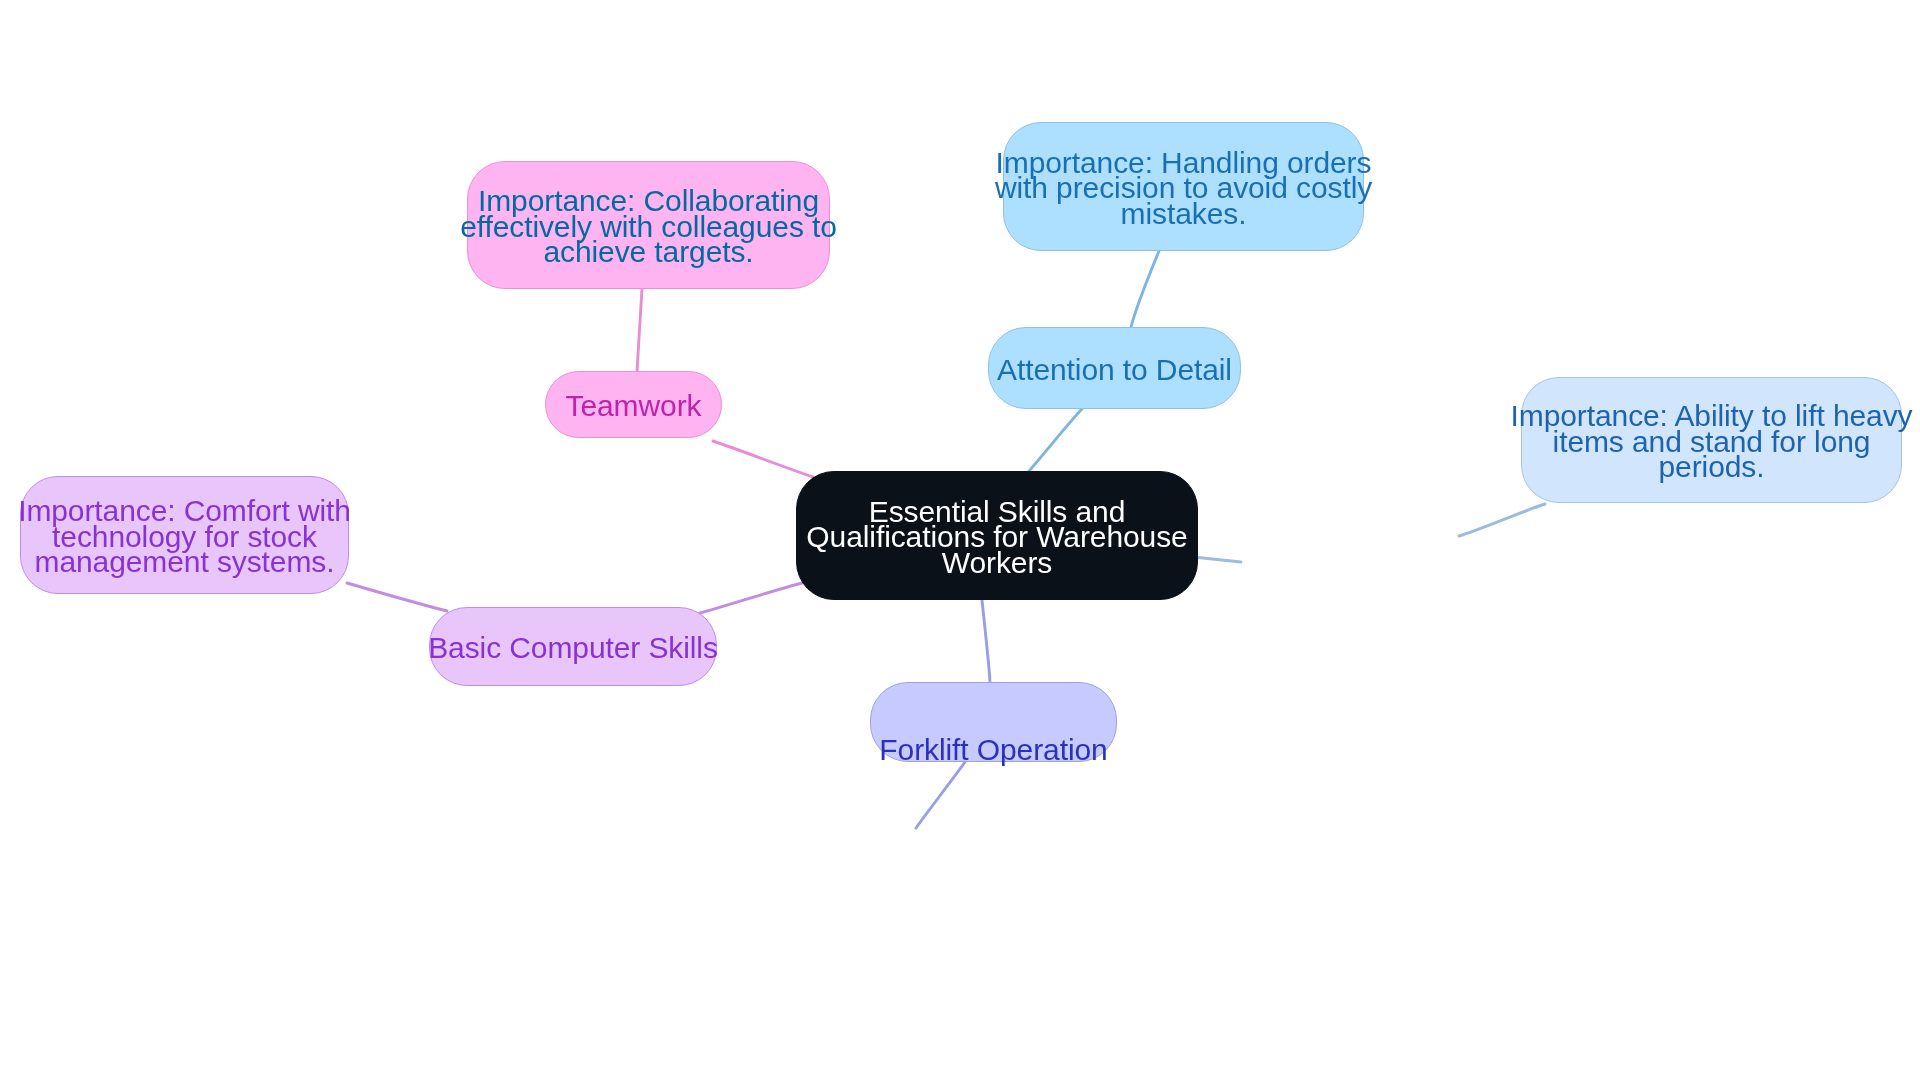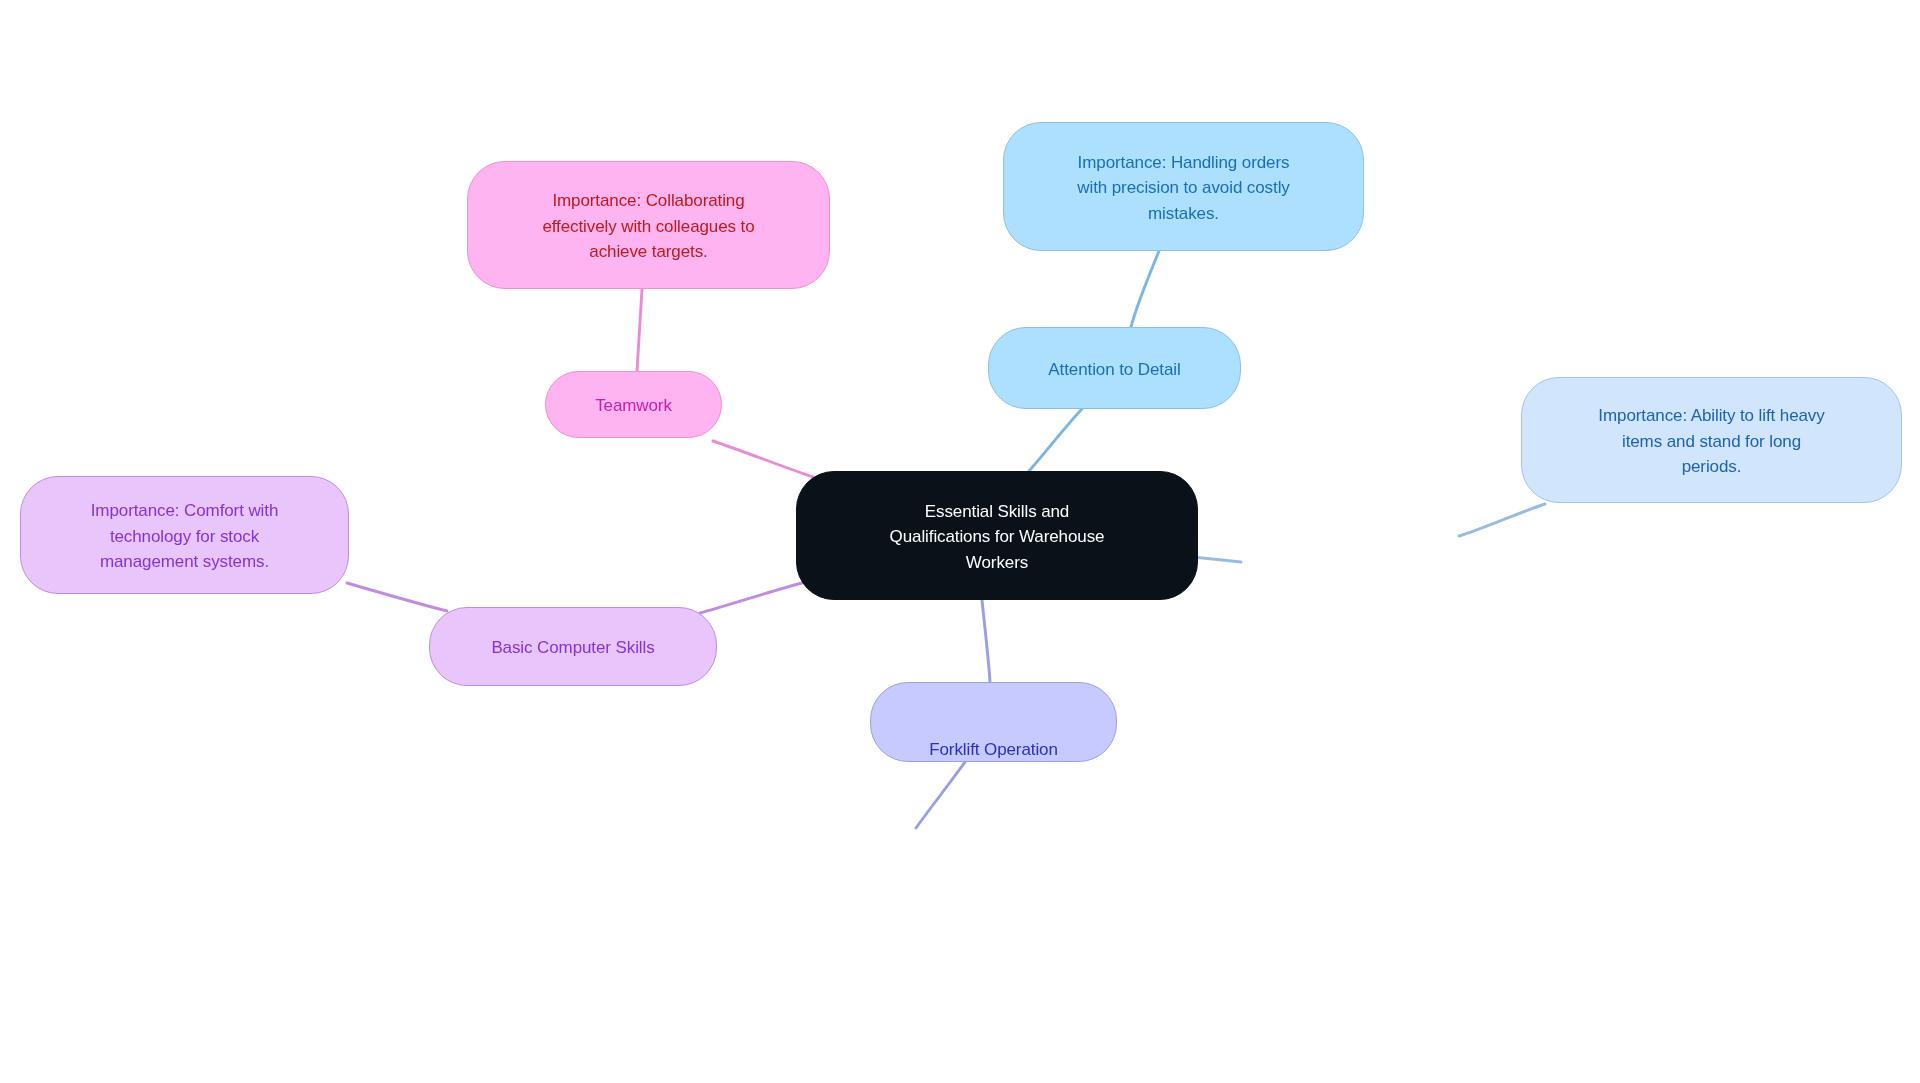--- a/index.html
+++ b/index.html
@@ -11,21 +11,21 @@
   }
   #mindmap { position:relative; width:1920px; height:1083px; background:#ffffff; }
   #mindmap-edges { position:absolute; left:0; top:0; width:1920px; height:1083px; overflow:visible; }
   #mindmap-nodes { position:absolute; left:0; top:0; width:1920px; height:1083px; }
   .mm-node {
     position:absolute; box-sizing:border-box;
     display:flex; align-items:center; justify-content:center;
     text-align:center; border:1px solid transparent;
   }
   .mm-label {
-    display:block; font-size:17px; line-height:25.4px; letter-spacing:-0.1px;
+    display:block; font-size:30px; line-height:25.4px; letter-spacing:-0.1px;
     position:relative; top:1.5px; white-space:nowrap;
   }
   .mm-line { display:block; }
 </style>
 </head>
 <body>
 
 <div id="mindmap">
 
   <svg id="mindmap-edges" width="1920" height="1083" viewBox="0 0 1920 1083">
@@ -84,21 +84,21 @@
       <span class="mm-line">technology for stock</span>
       <span class="mm-line">management systems.</span>
     </span>
   </div>
   <div class="mm-node" style="left:545px;top:371px;width:177px;height:67px;border-radius:38px;background:#feb4f1;border-color:#f08dd4;" title="Teamwork">
     <span class="mm-label" style="color:#c022ab">
       <span class="mm-line">Teamwork</span>
     </span>
   </div>
   <div class="mm-node" style="left:467px;top:161px;width:363px;height:128px;border-radius:38px;background:#feb4f1;border-color:#f08dd4;" title="Importance: Collaborating effectively with colleagues to achieve targets.">
-    <span class="mm-label" style="color:#b91c1c">
+    <span class="mm-label" style="color:#0369a1">
       <span class="mm-line">Importance: Collaborating</span>
       <span class="mm-line">effectively with colleagues to</span>
       <span class="mm-line">achieve targets.</span>
     </span>
   </div>
   </div>
 
 </div>
 
 </body></html>

